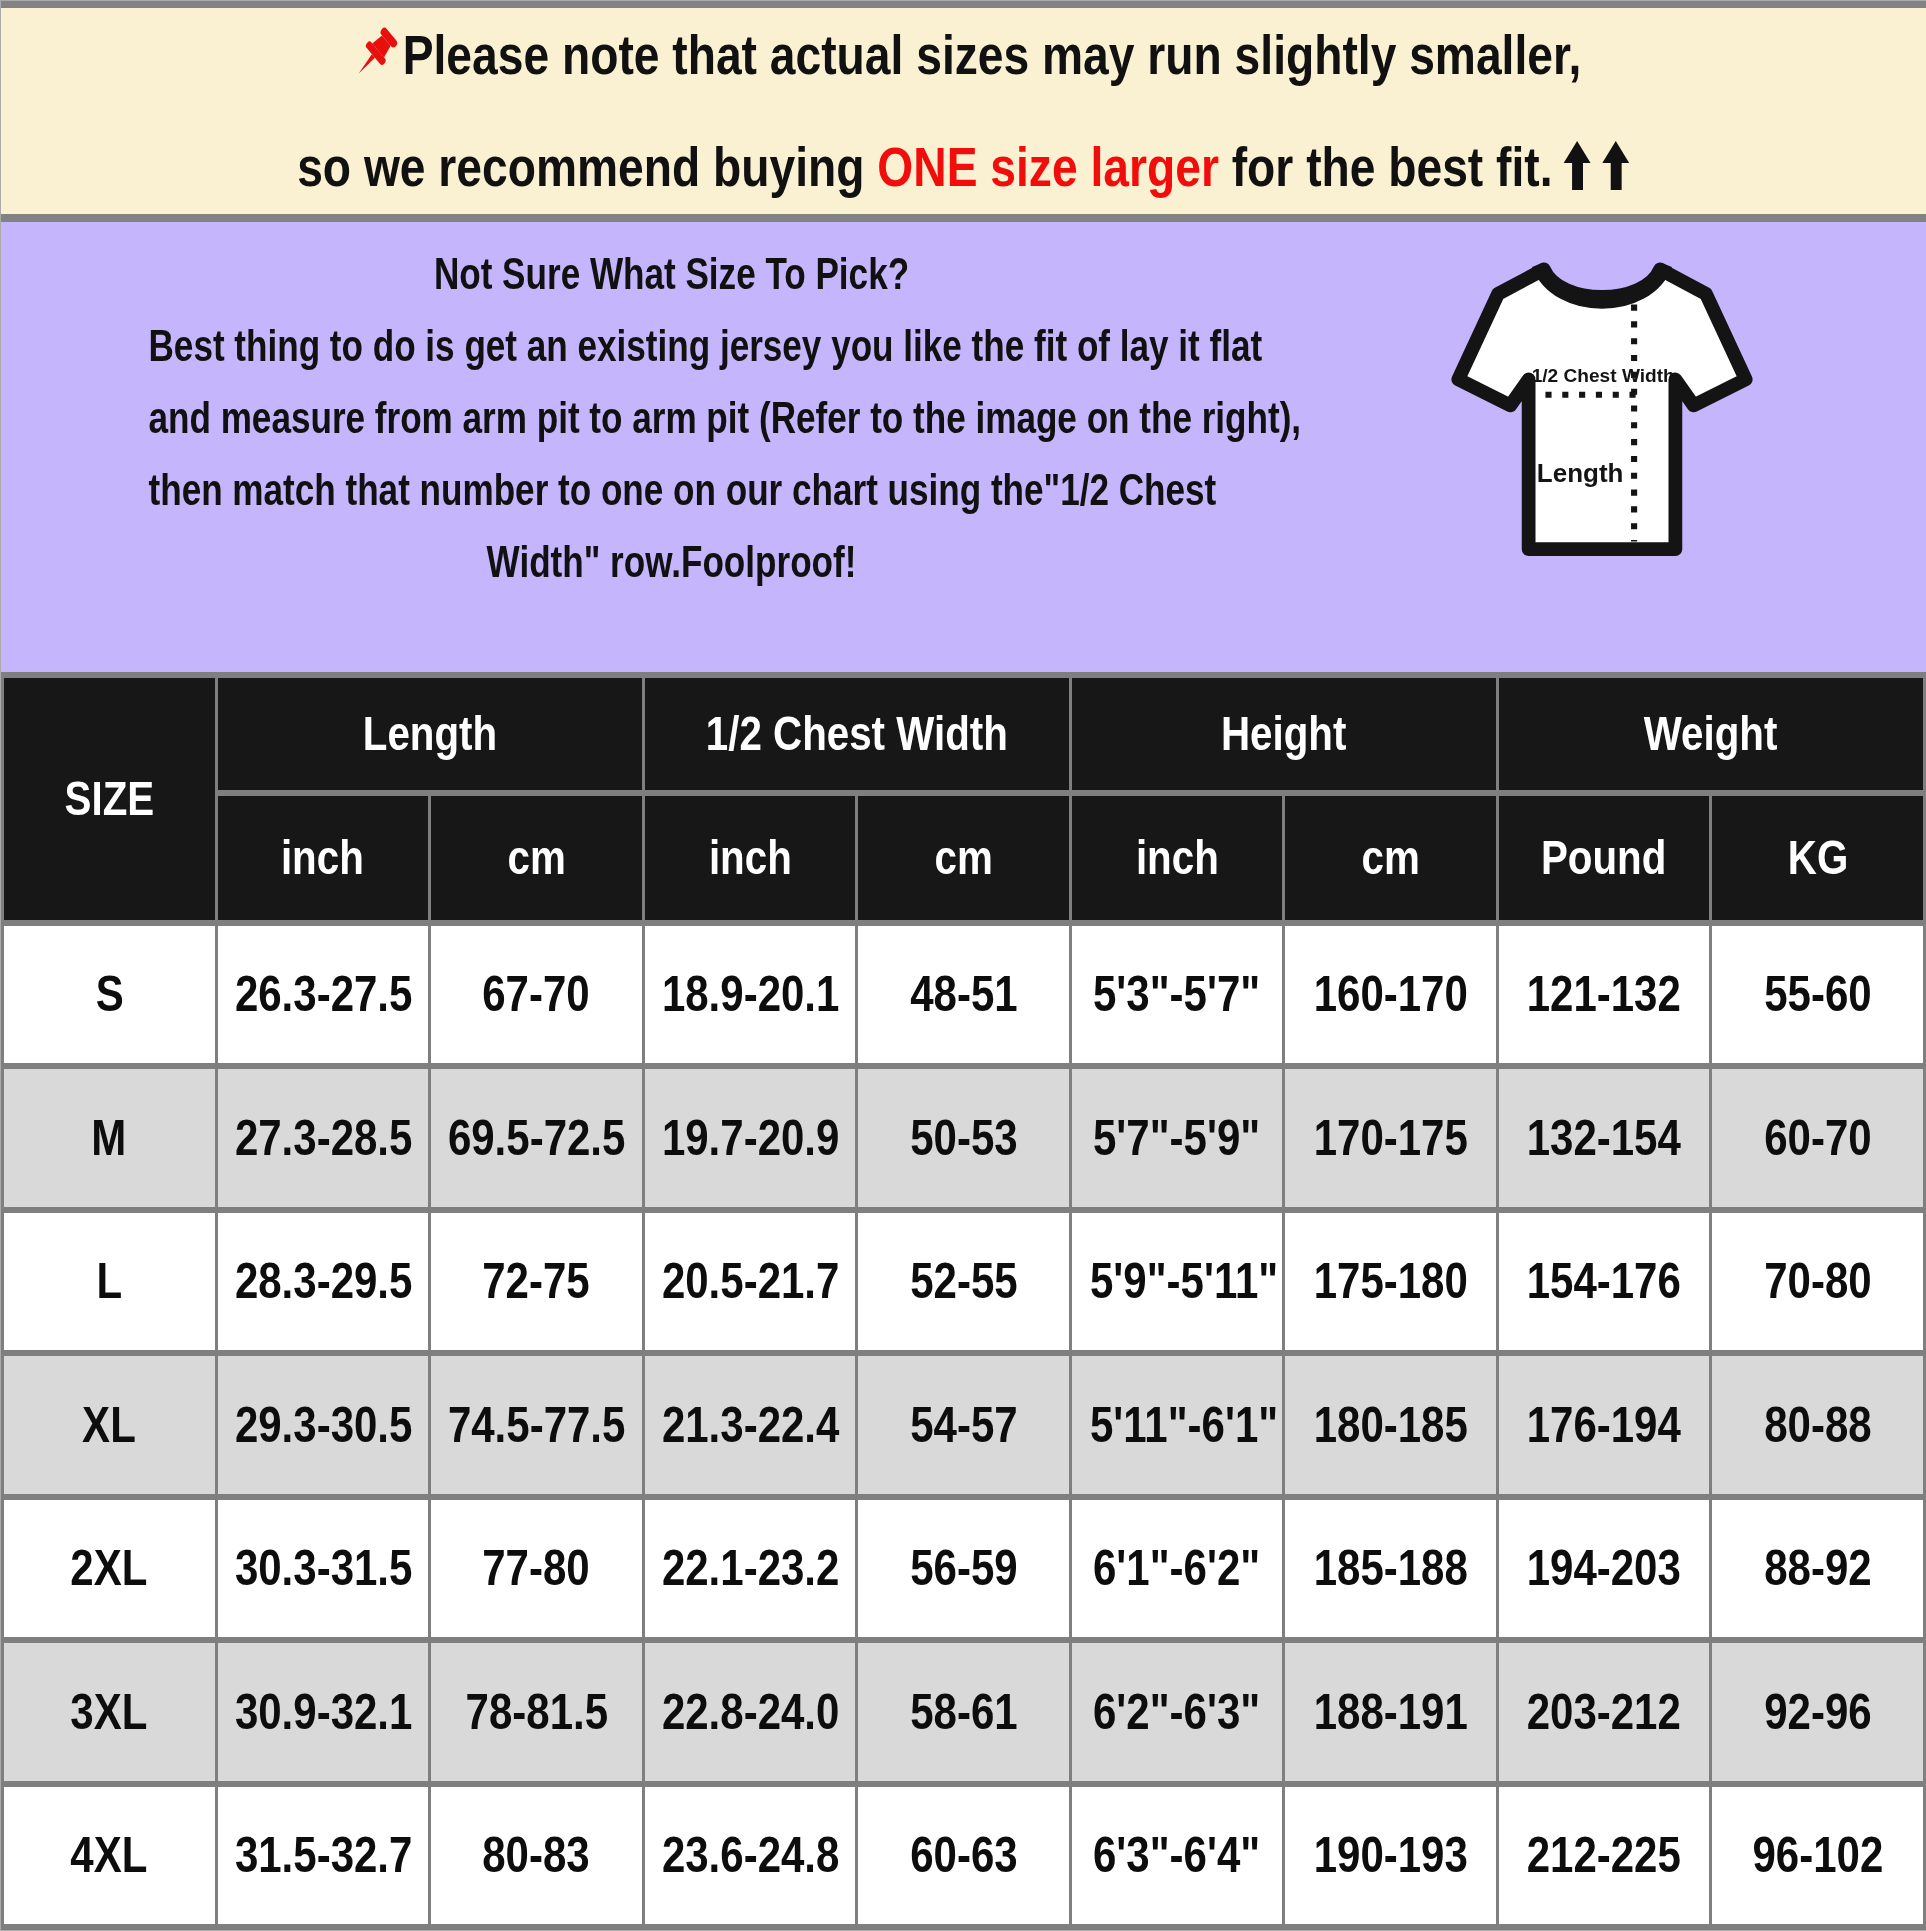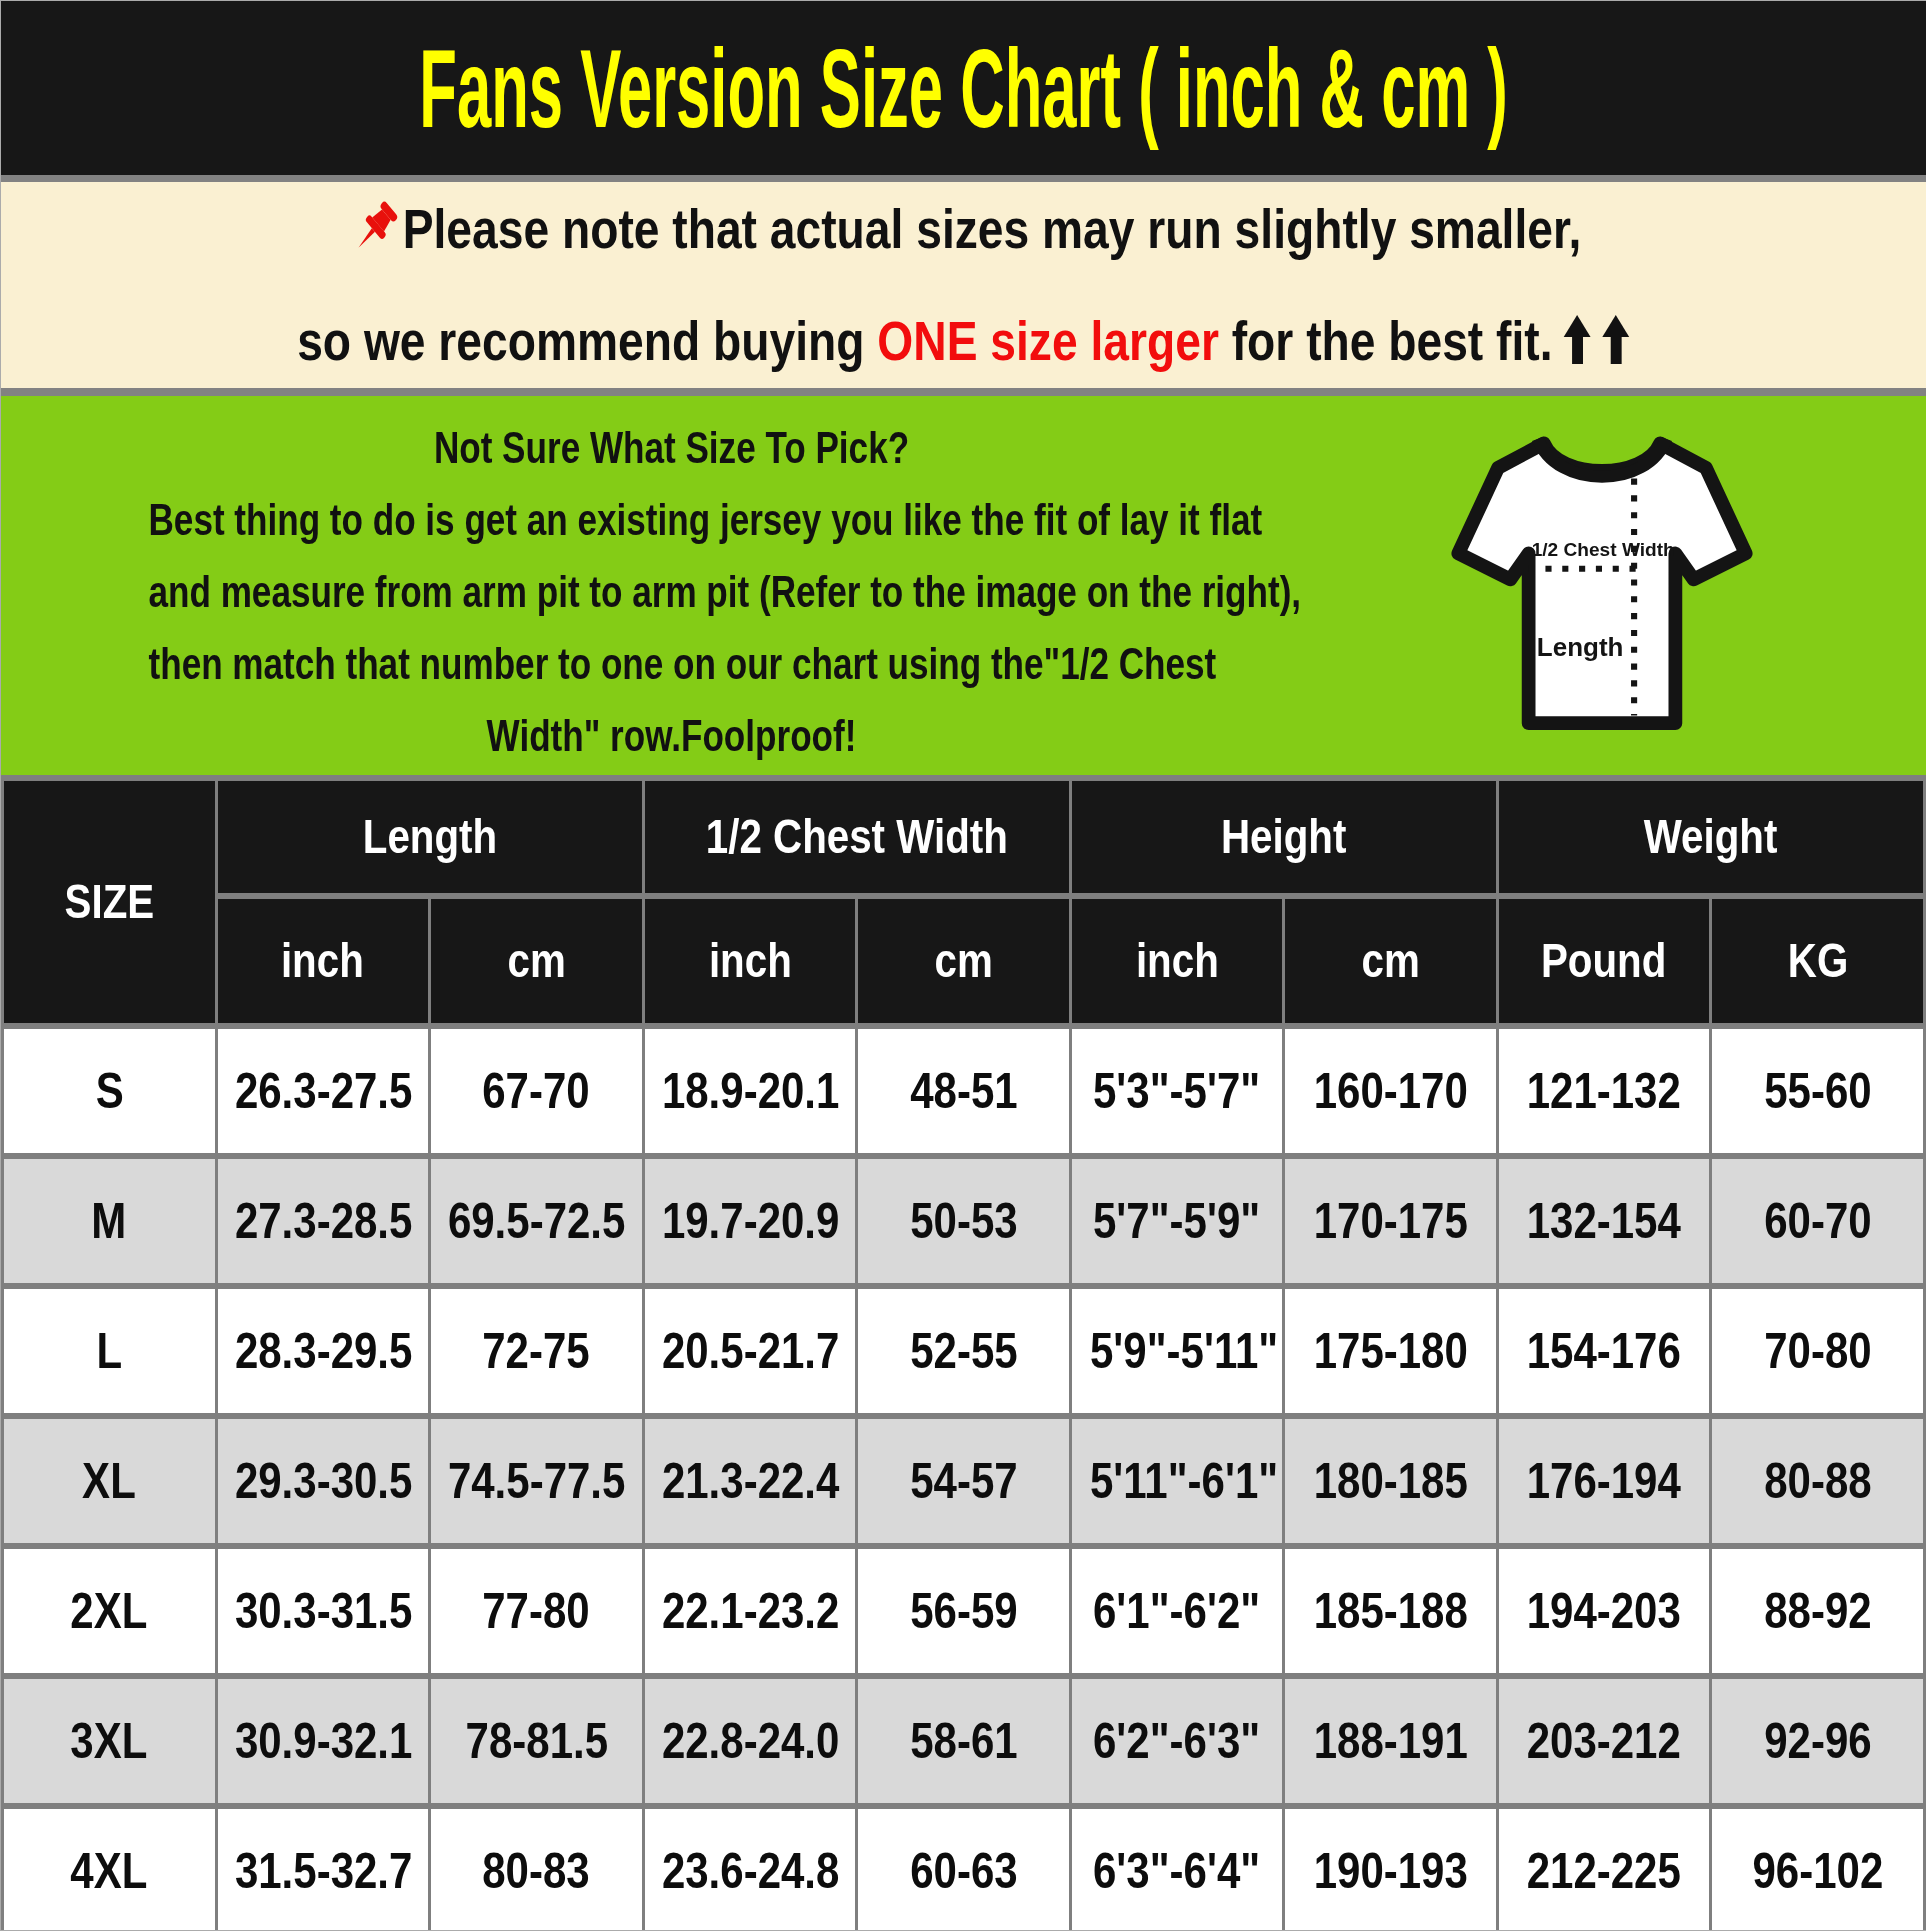--- a/index.html
+++ b/index.html
@@ -51,21 +51,21 @@
     content: ""; position: absolute; top: 0; left: 0;
     border-left: 16.5px solid transparent; border-right: 16.5px solid transparent;
     border-bottom: 22px solid #111111;
   }
   .arrow::after {
     content: ""; position: absolute; top: 20px; left: 10px;
     width: 13px; height: 29px; background: #111111;
   }
 
   
-  .guide { height: 379px; background: #84cc16; position: relative; flex: 0 0 auto; }
+  .guide { height: 450px; background: #c4b5fd; position: relative; flex: 0 0 auto; }
   .guide-text {
     width: 1341px; padding-top: 16.5px; text-align: center; font-weight: 700;
   }
   .guide-text p {
     font-size: 45px; line-height: 72px; white-space: nowrap;
     transform: scaleX(0.78); transform-origin: 50% 50%;
   }
   .tshirt {
     position: absolute; top: 26px; right: 170px;
     width: 308px; height: 321px;
@@ -89,23 +89,20 @@
   .size-table thead tr.unit-row th { height: 130px; text-decoration: underline; }
   .size-table tbody td { font-size: 50px; color: #0d0d0d; height: 130px; }
   .size-table tbody tr.alt { background: #d9d9d9; }
   .sq { display: inline-block; transform: scaleX(0.84); transform-origin: 50% 50%; white-space: nowrap; }
 </style>
 </head>
 <body>
 
 <div class="page">
 
-  <header class="title-bar">
-    <h1>Fans Version Size Chart ( inch &amp; cm )</h1>
-  </header>
 
   <div class="divider"></div>
 
   <section class="note">
     <p><svg class="pin" viewBox="0 0 100 100">
           <g transform="rotate(45 50 50)" fill="#e8100c">
             <rect x="32" y="4" width="36" height="13" rx="6"></rect>
             <path d="M39,17 L61,17 L65,38 L35,38 Z"></path>
             <rect x="28" y="38" width="44" height="12" rx="5"></rect>
             <path d="M46,50 L54,50 L50,88 Z"></path>

